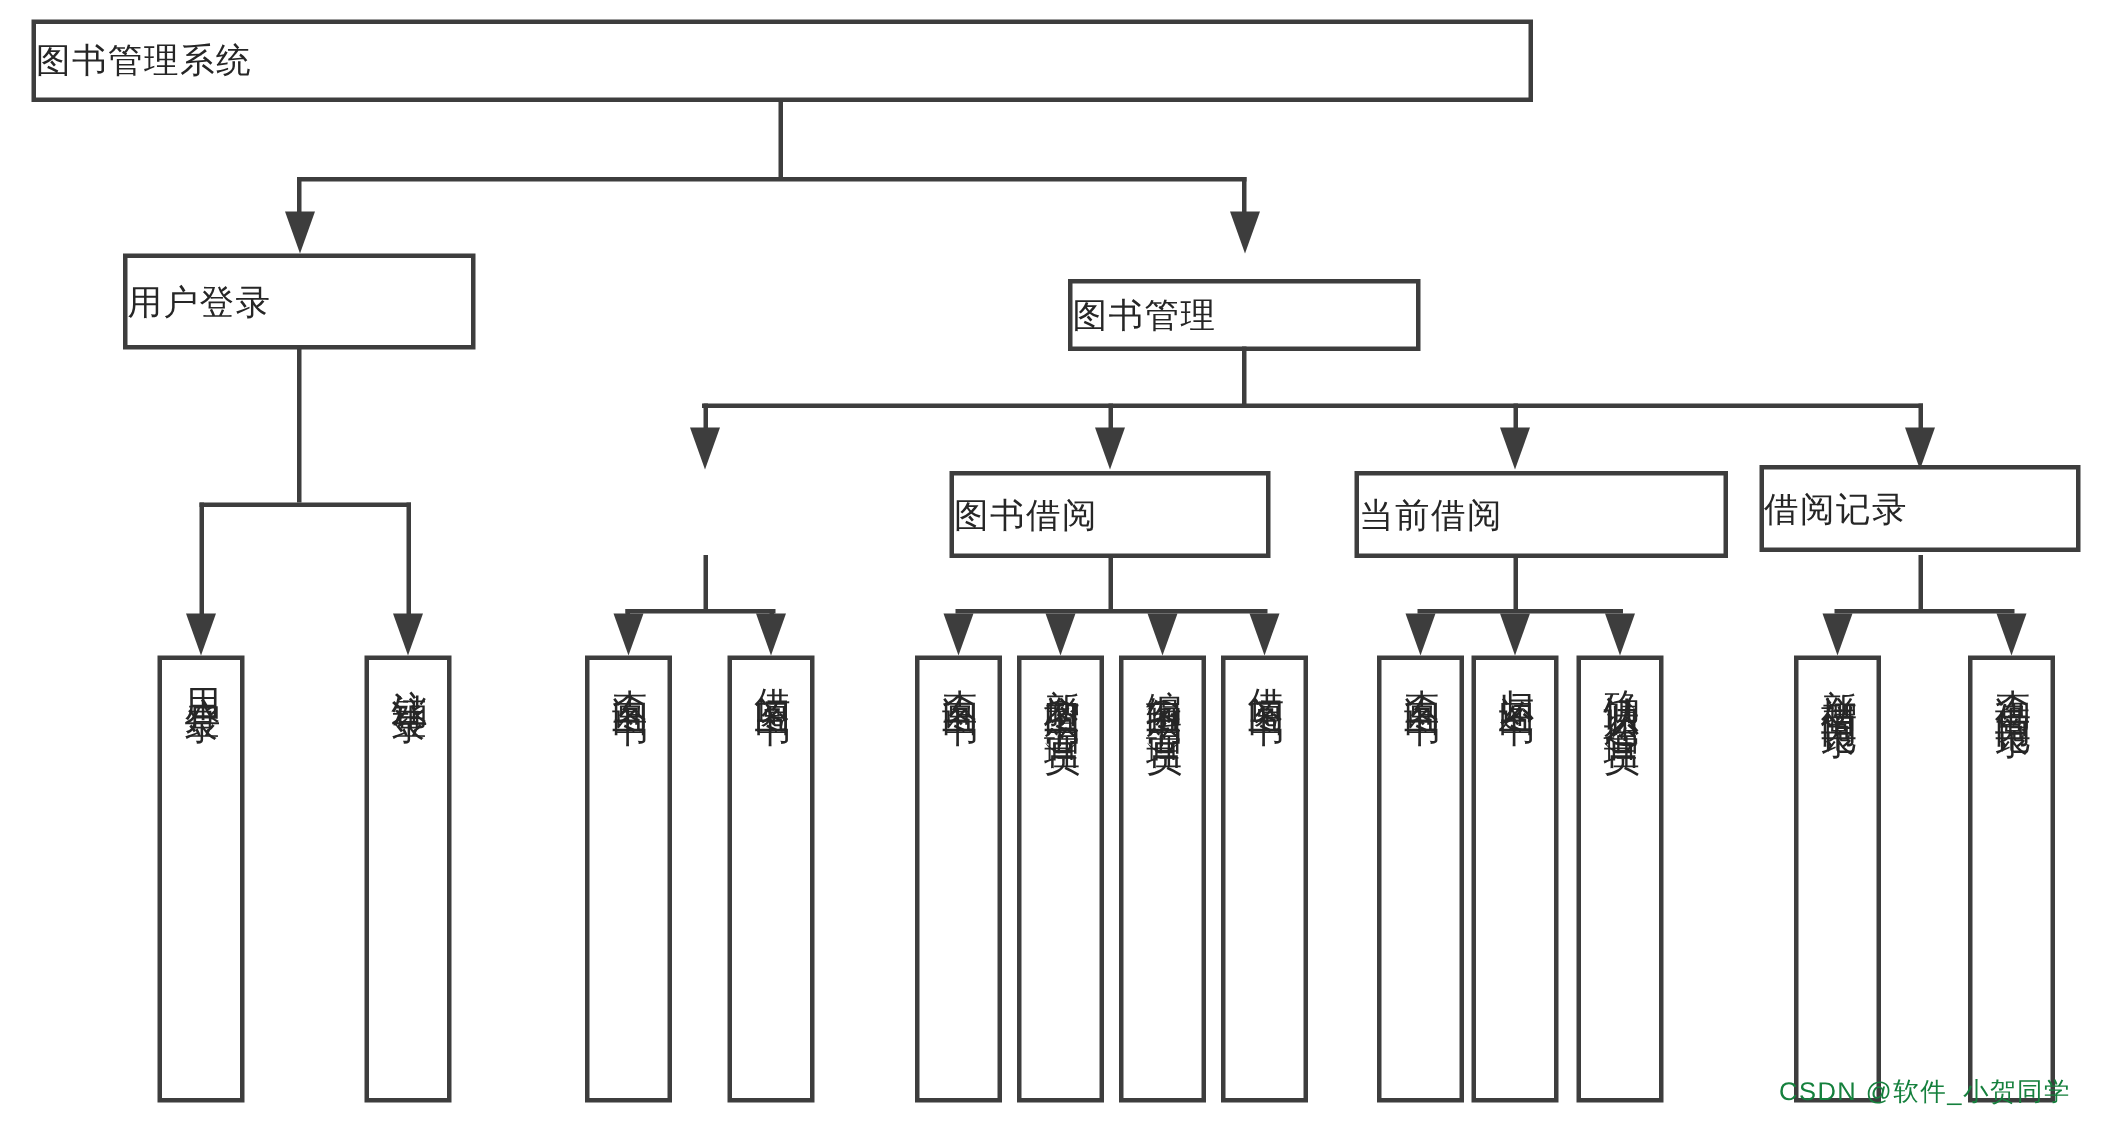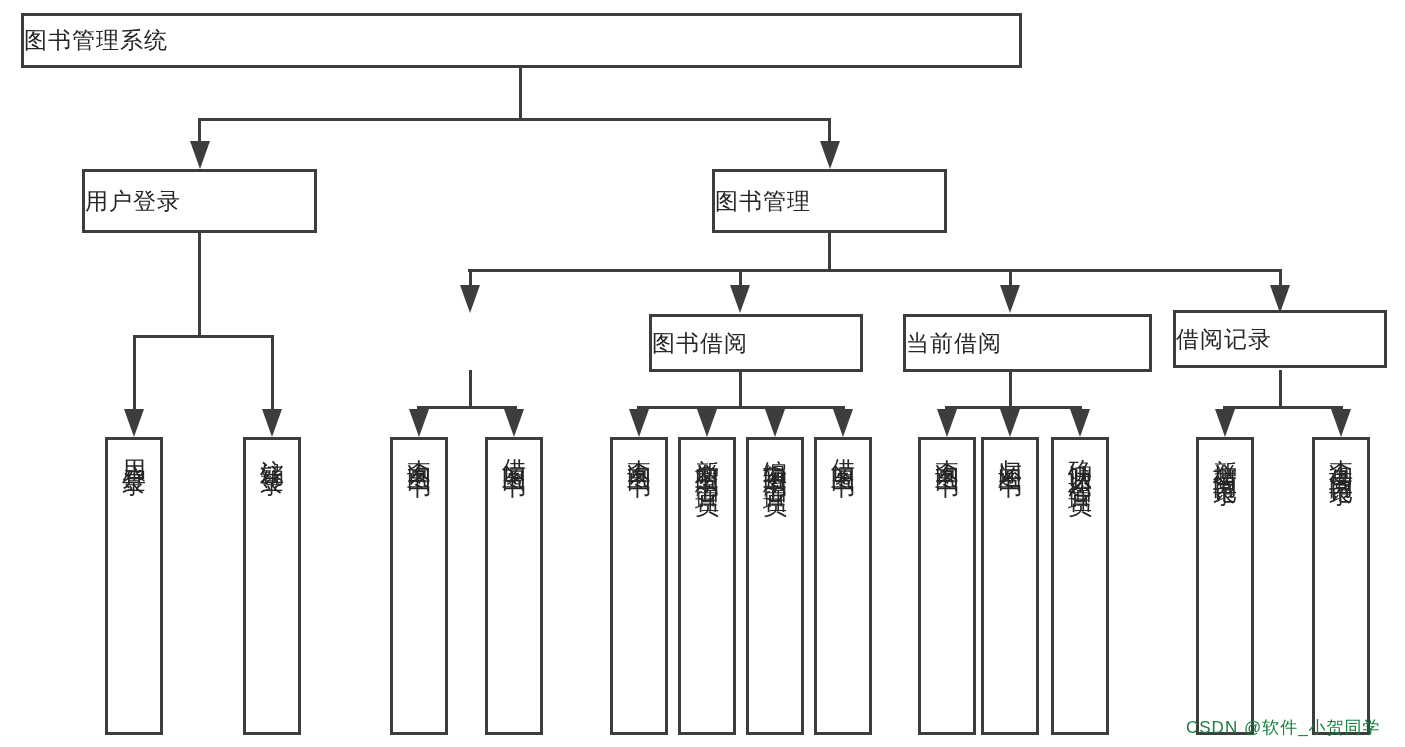--- a/index.html
+++ b/index.html
@@ -32,25 +32,25 @@
 
 <div class="canvas">
 
   <div class="box hbox" style="left:21px;top:13px;width:1001px;height:55px;">
     <span>图书管理系统</span>
   </div>
 
   <div class="box hbox" style="left:82px;top:169px;width:235px;height:64px;">
     <span>用户登录</span>
   </div>
-  <div class="box hbox" style="left:712px;top:169px;width:235px;height:64px;">
+  <div class="box hbox" style="left:712px;top:186px;width:235px;height:48px;">
     <span>图书管理</span>
   </div>
 
-  <div class="box hbox" style="left:633px;top:314px;width:214px;height:58px;margin-left:16px;">
+  <div class="box hbox" style="left:633px;top:314px;width:214px;height:58px;">
     <span>图书借阅</span>
   </div>
   <div class="box hbox" style="left:903px;top:314px;width:249px;height:58px;">
     <span>当前借阅</span>
   </div>
   <div class="box hbox" style="left:1173px;top:310px;width:214px;height:58px;">
     <span>借阅记录</span>
   </div>
 
   <div class="box vbox" style="left:105px;top:437px;width:58px;height:298px;">

